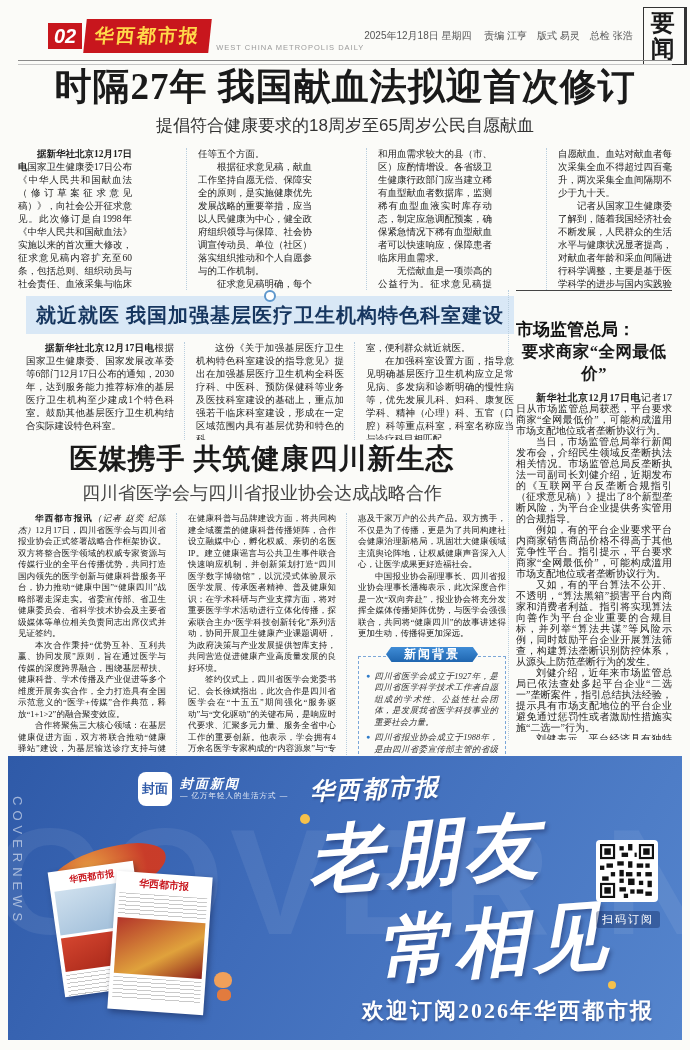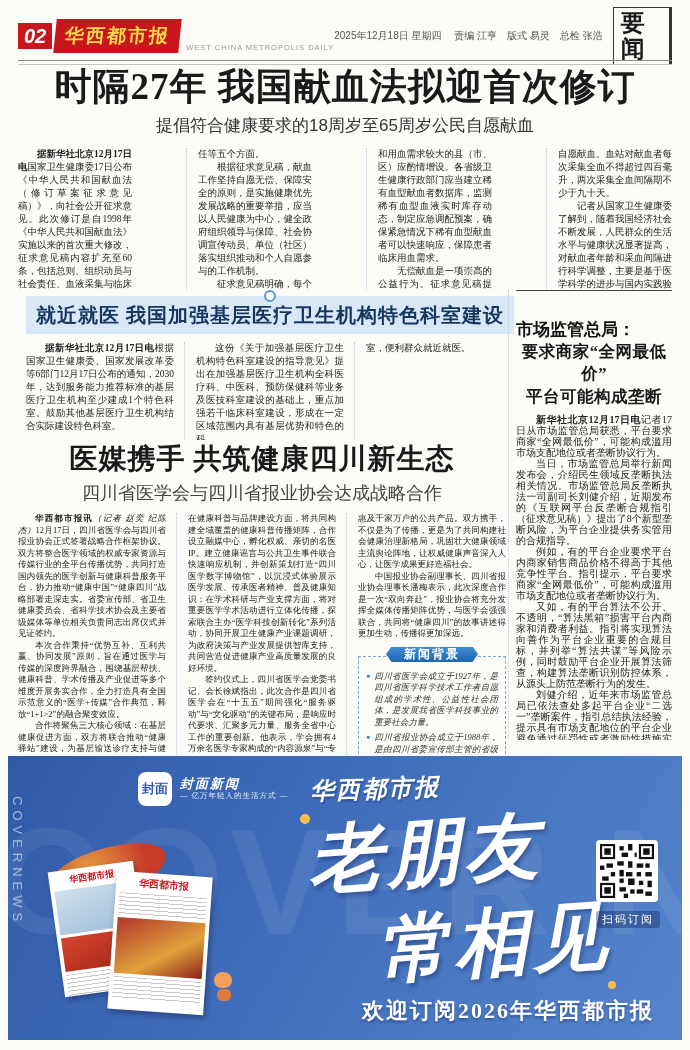--- a/index.html
+++ b/index.html
@@ -1,21 +1,21 @@
 <!DOCTYPE html>
 <html><head>
 <meta charset="utf-8">
 <style>
   html,body{margin:0;padding:0;background:#e8e8e4;}
   .page{position:relative;width:690px;height:1050px;margin:0 auto;background:#fbfbf8;overflow:hidden;
         font-family:"Liberation Serif","DejaVu Serif",serif;color:#1a1a1a;}
   
   .hdr{position:absolute;top:16px;left:18px;right:18px;height:40px;display:flex;align-items:center;}
   .pageno{background:#c8161d;color:#fff;font-family:"Liberation Sans","DejaVu Sans",sans-serif;
-          font-weight:bold;font-style:italic;font-size:20px;padding:3px 6px;line-height:1;}
+          font-weight:bold;font-style:italic;font-size:20px;padding:3px 6px;line-height:1;margin-left:30px;}
   .brandbox{background:#c8161d;color:#ffd94a;font-weight:bold;font-size:19px;letter-spacing:2px;
             padding:4px 10px;margin-left:3px;transform:skewX(-6deg);white-space:nowrap;}
   .brand-en{font-family:"Liberation Sans","DejaVu Sans",sans-serif;font-size:7.5px;color:#9a9a9a;
             letter-spacing:1px;margin-left:6px;align-self:flex-end;padding-bottom:4px;white-space:nowrap;}
   .hdr-sp{flex:1;}
   .dateline{font-family:"Liberation Sans","DejaVu Sans",sans-serif;font-size:10px;color:#555;
             white-space:nowrap;margin-right:10px;}
   .section-box{border:1.5px solid #333;border-right:3px solid #333;font-weight:bold;font-size:24px;
                padding:2px 7px;letter-spacing:2px;line-height:1.1;}
   .dbl-rule{position:absolute;top:60px;left:18px;right:18px;height:3px;
@@ -162,29 +162,29 @@
     </div>
     <div class="a2-cols cols bt">
       <div class="col">
         <p class="ind"><b class="lead">据新华社北京12月17日电</b><span>根据国家卫生健康委、国家发展改革委等6部门12月17日公布的通知，2030年，达到服务能力推荐标准的基层医疗卫生机构至少建成1个特色科室。鼓励其他基层医疗卫生机构结合实际建设特色科室。</span></p>
       </div>
       <div class="col">
         <p class="ind">这份《关于加强基层医疗卫生机构特色科室建设的指导意见》提出在加强基层医疗卫生机构全科医疗科、中医科、预防保健科等业务及医技科室建设的基础上，重点加强若干临床科室建设，形成在一定区域范围内具有基层优势和特色的科</p>
       </div>
       <div class="col">
         <p class="cont">室，便利群众就近就医。</p>
+        <p class="ind">在加强科室设置方面，指导意见明确基层医疗卫生机构应立足常见病、多发病和诊断明确的慢性病等，优先发展儿科、妇科、康复医学科、精神（心理）科、五官（口腔）科等重点科室，科室名称应当与诊疗科目相匹配。</p>
       </div>
     </div>
   </div>
 
   <div class="vdiv"></div>
   <div class="sidebar">
     <div class="sb-kicker">市场监管总局：</div>
     <div class="sb-title">要求商家“全网最低价”</div>
-    <div class="sb-title">平台可能构成垄断</div>
     <div class="sb-body bt-xs">
       <p class="ind"><b class="lead">新华社北京12月17日电</b><span>记者17日从市场监管总局获悉，平台要求商家“全网最低价”，可能构成滥用市场支配地位或者垄断协议行为。</span></p>
       <p class="ind">当日，市场监管总局举行新闻发布会，介绍民生领域反垄断执法相关情况。市场监管总局反垄断执法一司副司长刘健介绍，近期发布的《互联网平台反垄断合规指引（征求意见稿）》提出了8个新型垄断风险，为平台企业提供务实管用的合规指导。</p>
       <p class="ind">例如，有的平台企业要求平台内商家销售商品价格不得高于其他竞争性平台。指引提示，平台要求商家“全网最低价”，可能构成滥用市场支配地位或者垄断协议行为。</p>
       <p class="ind">又如，有的平台算法不公开、不透明，“算法黑箱”损害平台内商家和消费者利益。指引将实现算法向善作为平台企业重要的合规目标，并列举“算法共谋”等风险示例，同时鼓励平台企业开展算法筛查，构建算法垄断识别防控体系，从源头上防范垄断行为的发生。</p>
       <p class="ind">刘健介绍，近年来市场监管总局已依法查处多起平台企业“二选一”垄断案件，指引总结执法经验，提示具有市场支配地位的平台企业避免通过惩罚性或者激励性措施实施“二选一”行为。</p>
       <p class="ind">刘健表示，平台经济具有独特的商业逻辑和行为模式，涉及多方主体利益，如何科学划定行为边界较为复杂。监管部门要引导平台企业加强风险识别、风险管理和合规保障，有效防范反垄断合规风险，促进平台经济健康发展。</p>
     </div>
   </div>
 

